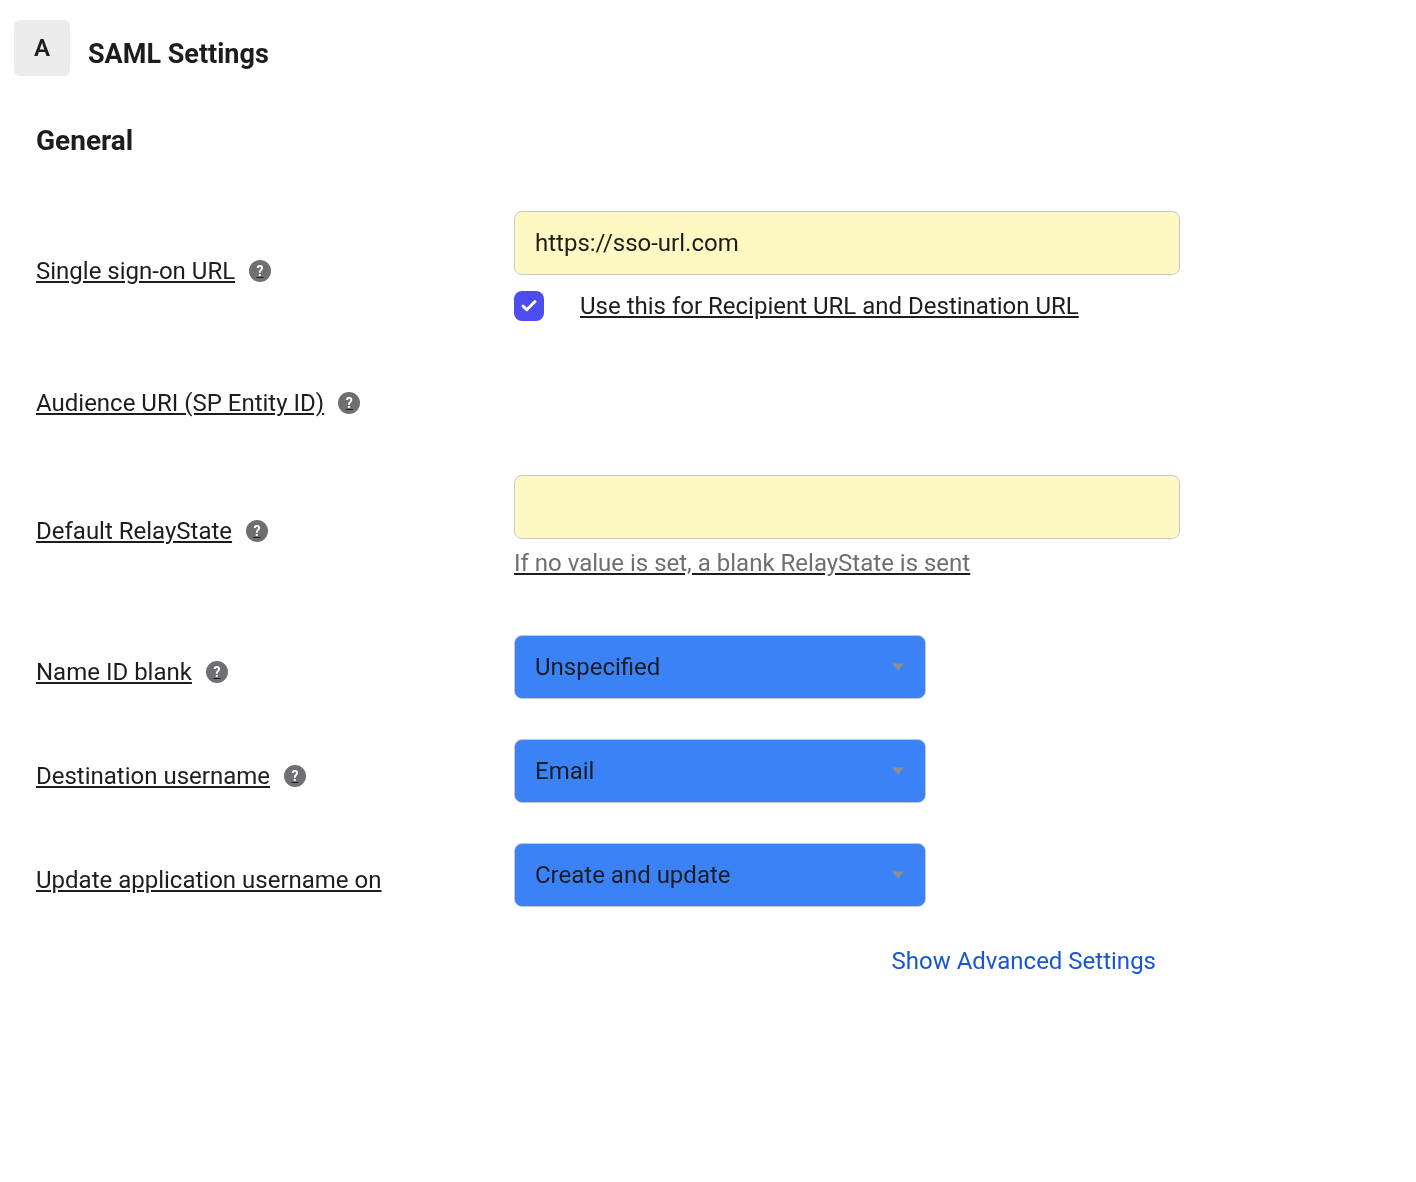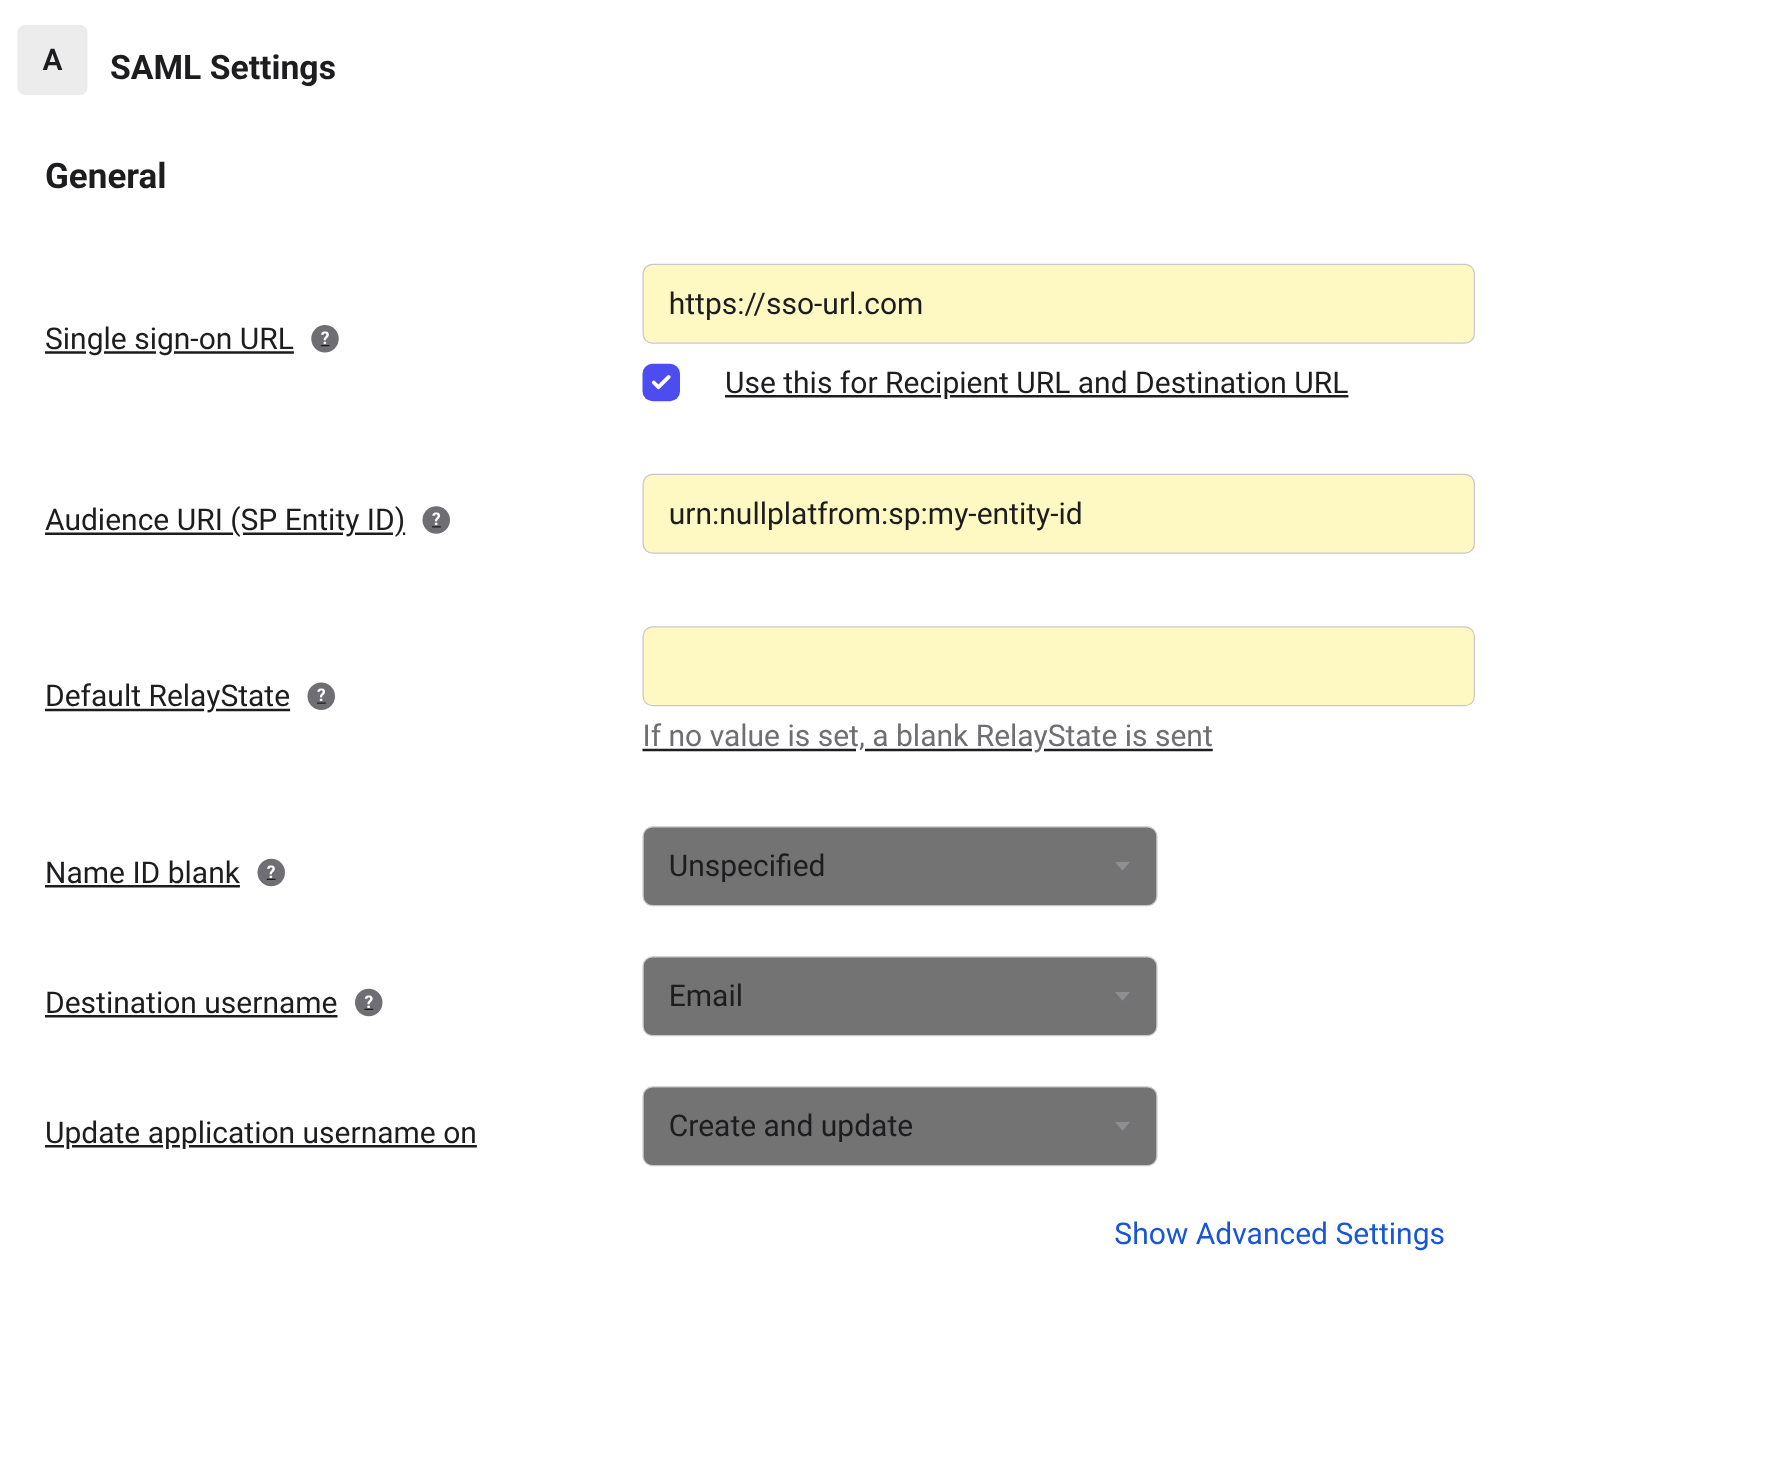--- a/index.html
+++ b/index.html
@@ -133,21 +133,21 @@
       width: 412px;
     }
     .select-input {
       width: 100%;
       height: 64px;
       border: 1px solid #c7c7cc;
       border-radius: 8px;
       padding: 0 50px 0 20px;
       font-size: 24px;
       color: #1d1d1f;
-      background: #737373;
+      background: #3b82f6;
       font-family: inherit;
       appearance: none;
       cursor: pointer;
       text-align: left;
     }
     .select-caret {
       position: absolute;
       right: 22px;
       top: 50%;
       transform: translateY(-50%);
@@ -197,23 +197,20 @@
       <span class="checkbox-label">Use this for Recipient URL and Destination URL</span>
     </div>
   </div>
 </div>
 
 <div class="form-row">
   <div class="label-col">
     <span class="field-label">Audience URI (SP Entity ID)</span>
     <span class="help-icon">?</span>
   </div>
-  <div class="input-col">
-    <input type="text" class="text-input" value="urn:nullplatfrom:sp:my-entity-id" style="">
-  </div>
 </div>
 
 <div class="form-row">
   <div class="label-col">
     <span class="field-label">Default RelayState</span>
     <span class="help-icon">?</span>
   </div>
   <div class="input-col">
     <input type="text" class="text-input" value="" style="">
     <div class="helper-text">If no value is set, a blank RelayState is sent</div>

